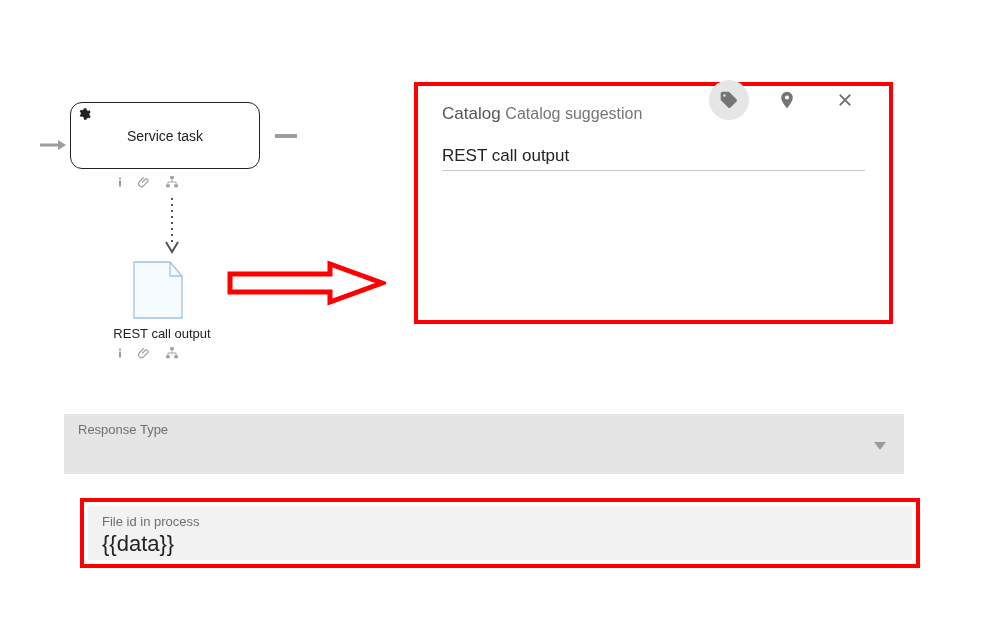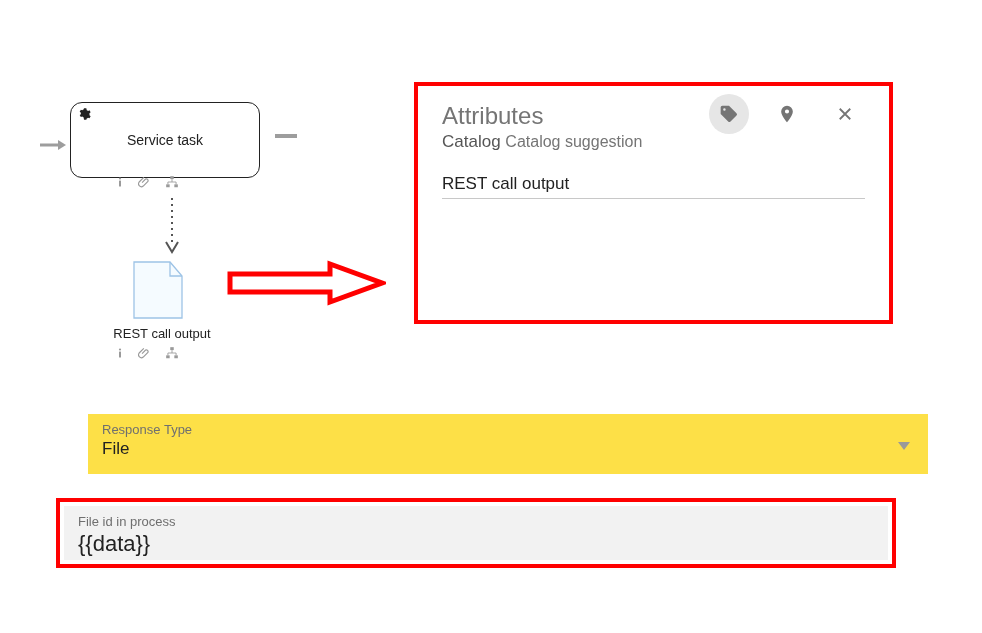--- a/index.html
+++ b/index.html
@@ -6,21 +6,21 @@
   html, body { width: 982px; height: 633px; font-family: "Segoe UI", Arial, sans-serif; background: #fff; }
   body { position: relative; }
 
   
   .diagram { position: absolute; left: 40px; top: 90px; width: 280px; }
 
   .incoming-arrow { position: absolute; left: 0px; top: 48px; width: 24px; height: 12px; }
   .incoming-arrow svg { display:block; }
 
   .task-box {
-    position: absolute; left: 30px; top: 12px; width: 190px; height: 76px;
+    position: absolute; left: 30px; top: 12px; width: 190px; height: 67px;
     border: 1px solid #222; border-radius: 12px; background: #fff;
     display: flex; align-items: center; justify-content: center;
   }
   .task-gear { position: absolute; left: 6px; top: 4px; color: #222; }
   .task-label { font-size: 14px; color: #222; }
 
   .task-right-handle {
     position: absolute; left: 235px; top: 44px; width: 22px; height: 4px;
     background: #9d9d9d;
   }
@@ -58,30 +58,30 @@
   .attr-icon-btn.active { background:#e6e6e6; }
   .field-group { margin-top: 20px; }
   .field-label { font-size: 12.5px; color:#808080; margin-bottom: 2px; }
   .field-input {
     width: 100%; font-size: 17px; color:#222; padding: 2px 0 4px;
     border: none; border-bottom: 1px solid #c8c8c8; outline: none; background: transparent;
   }
 
   
   .form-field {
-    position: absolute; left: 88px; width: 840px;
-    background: #fde047; padding: 8px 14px 10px 14px;
+    position: absolute; left: 64px; width: 840px;
+    background: #e5e5e5; padding: 8px 14px 10px 14px;
   }
   .form-field .lbl { font-size: 13px; color:#6f6f6f; margin-bottom: 2px; }
   .form-field .val { font-size: 17px; color:#222; }
   .form-field .caret { position:absolute; right: 18px; top: 22px; color:#9a9a9a; }
 
   #field-response { top: 414px; height: 60px; }
   #field-fileid-wrap {
-    position: absolute; left: 56px; top: 498px; width: 840px; height: 70px;
+    position: absolute; left: 80px; top: 498px; width: 840px; height: 70px;
     border: 4px solid #f00;
   }
   #field-fileid {
     position: absolute; left: 4px; top: 4px; right: 4px; bottom: 4px;
     background: #f2f2f2; padding: 8px 14px 10px 14px;
   }
   #field-fileid .lbl { font-size: 13px; color:#6f6f6f; margin-bottom: 2px; }
   #field-fileid .val { font-size: 22px; color:#222; }
 
 </style>
@@ -166,21 +166,20 @@
 
 <div class="red-arrow">
   <svg width="160" height="46">
     <polygon points="4,14 104,14 104,4 156,23 104,42 104,32 4,32" fill="none" stroke="#f00" stroke-width="5" stroke-linejoin="miter"></polygon>
   </svg>
 </div>
 
 <div class="attr-panel">
   <div class="attr-head">
     <div class="attr-title-block">
-      <div class="attr-title">Attributes</div>
       <div class="attr-subtitle">
         <span>Catalog</span> <span class="sub2">Catalog suggestion</span>
       </div>
     </div>
     <div class="attr-icons">
       <div class="attr-icon-btn active">
         <svg width="20" height="20" viewBox="0 0 24 24">
             <path fill="#757575" d="M21 11l-9-9H4a2 2 0 0 0-2 2v8l9 9a2 2 0 0 0 2.8 0l7.2-7.2A2 2 0 0 0 21 11zM6.5 8A1.5 1.5 0 1 1 8 6.5 1.5 1.5 0 0 1 6.5 8z"></path>
           </svg>
       </div>
@@ -198,21 +197,20 @@
   </div>
 
   <div class="field-group">
     <input class="field-input" value="REST call output" style="">
   </div>
 
 </div>
 
 <div id="field-response" class="form-field">
   <div class="lbl">Response Type</div>
-  <div class="val">File</div>
   <span class="caret">
     <svg width="12" height="8" viewBox="0 0 12 8">
         <polygon points="0,0 12,0 6,8" fill="#9a9a9a"></polygon>
       </svg>
   </span>
 </div>
 
 <div id="field-fileid-wrap">
   <div id="field-fileid">
     <div class="lbl">File id in process</div>

